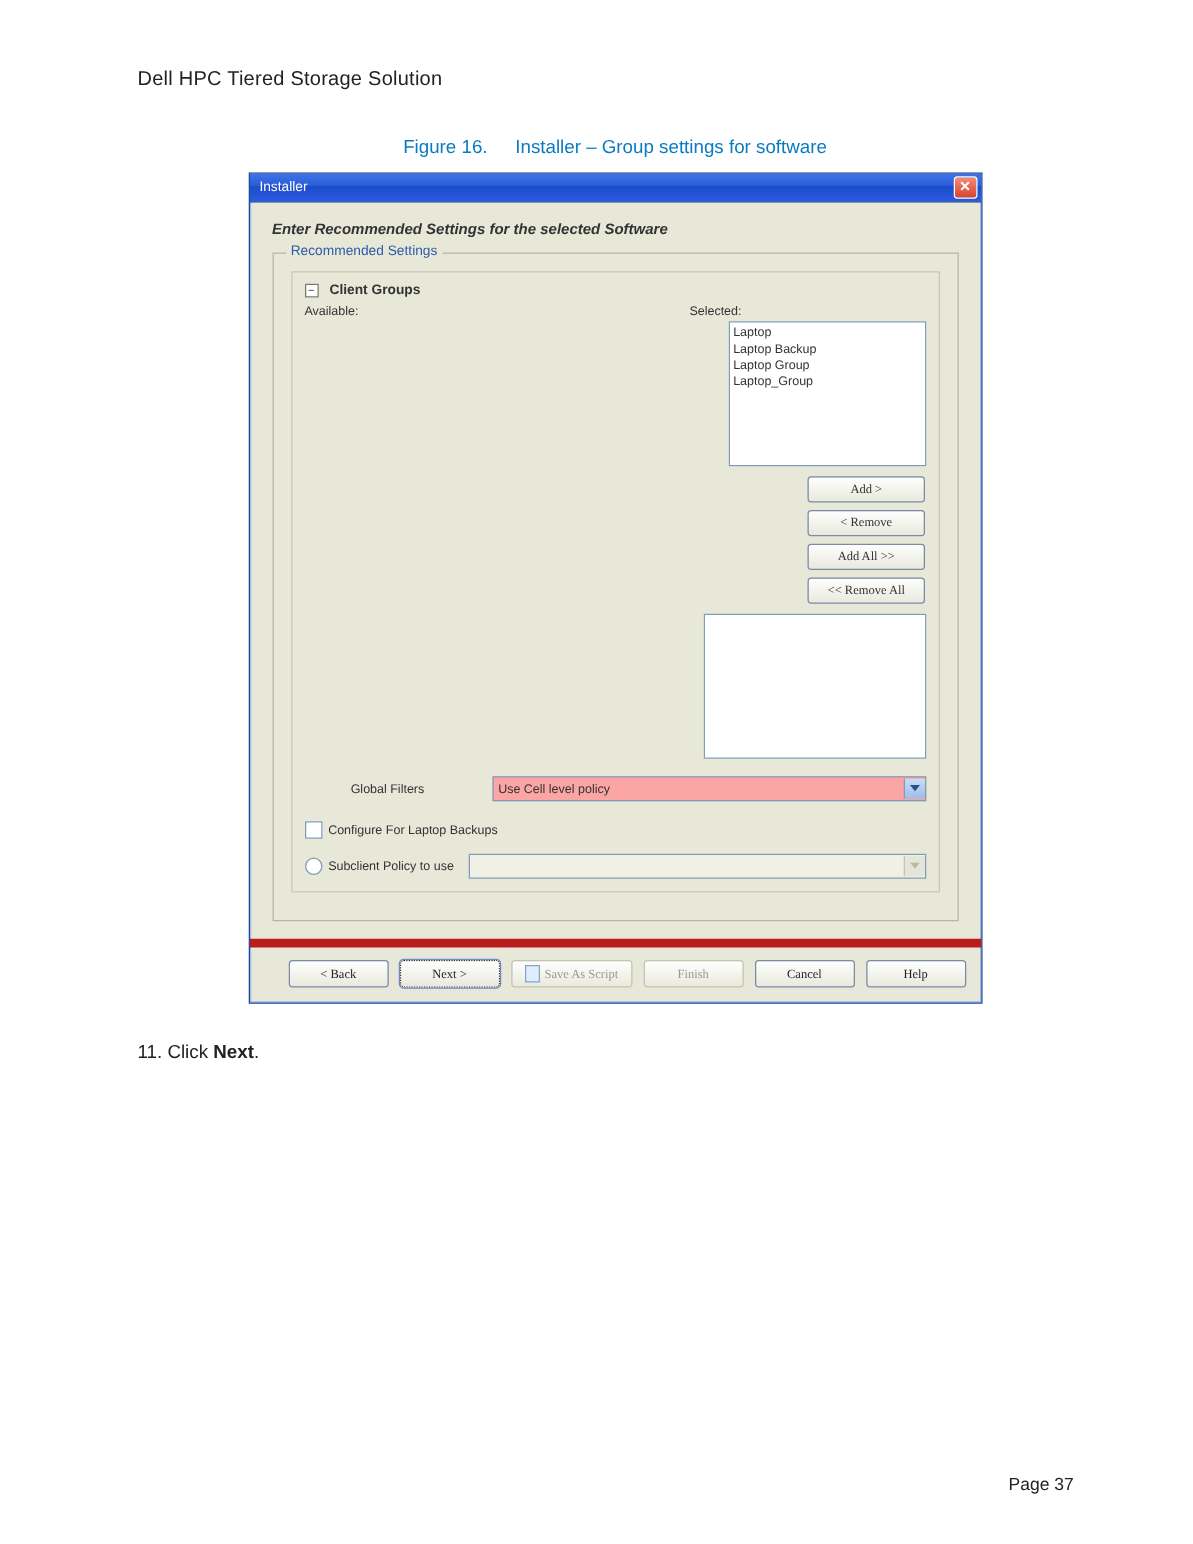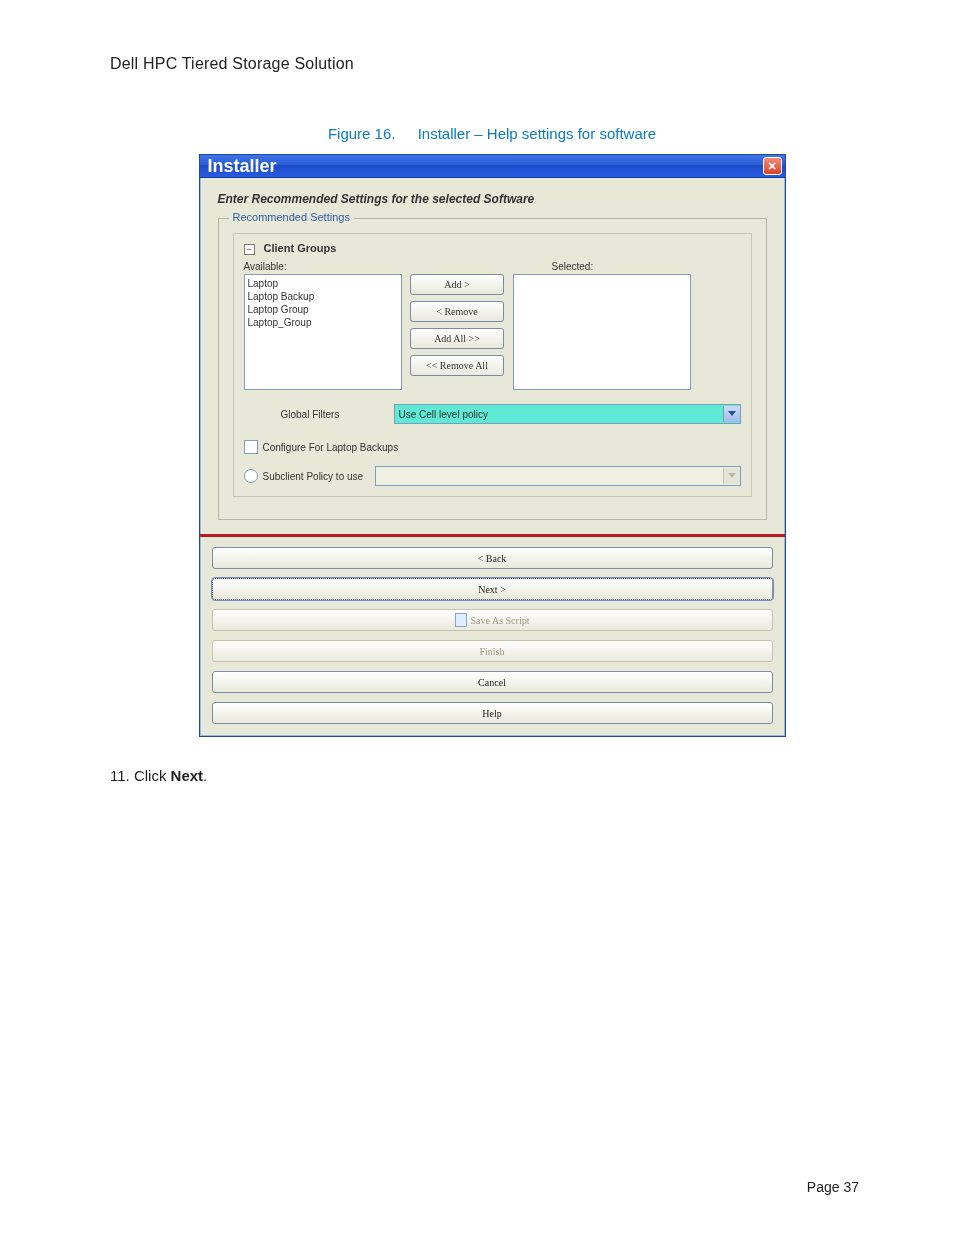--- a/index.html
+++ b/index.html
@@ -1,75 +1,75 @@
 <!DOCTYPE html>
 <html><head>
 <meta charset="utf-8">
 <style>
   html,body{margin:0;padding:0;background:#fff;font-family:"Trebuchet MS","Segoe UI",Tahoma,sans-serif;color:#222;width:954px;}
   .page{padding:55px 80px 40px 110px;box-sizing:border-box;width:954px;min-height:1235px;position:relative;}
-  .doc-title{font-size:16px;font-weight:500;margin-bottom:52px;letter-spacing:.2px;}
+  .doc-title{font-size:16px;font-weight:500;margin-bottom:36px;letter-spacing:.2px;}
   .fig-caption{text-align:center;color:#0a7ac2;font-size:15px;margin-bottom:12px;}
   .fig-caption .num{margin-right:18px;}
   
   .win{width:585px;margin:0 auto 30px auto;border:1px solid #1b4aa0;background:#e8e8d9;box-shadow:0 0 0 1px #9fb7e3 inset;}
   .titlebar{display:flex;align-items:center;justify-content:space-between;height:22px;padding:0 3px 0 8px;
     background:linear-gradient(to bottom,#3f74e6 0%,#2a5cd8 45%,#1c4cc7 46%,#295be2 100%);
     border-bottom:1px solid #123a99;}
-  .titlebar span{color:#fff;font-weight:bold;font-size:18px;font-family:Tahoma,sans-serif;}
+  .titlebar span{color:#fff;font-weight:normal;font-size:11px;font-family:Tahoma,sans-serif;}
   .closebtn{width:17px;height:16px;background:linear-gradient(to bottom,#f28b7a,#d6442b);border:1px solid #fff;border-radius:3px;
     display:flex;align-items:center;justify-content:center;color:#fff;font-weight:bold;font-size:11px;line-height:1;font-family:Tahoma;}
   .win-body{padding:14px 18px 10px 18px;font-family:Tahoma,Arial,sans-serif;font-size:11px;color:#333;}
   .win-heading{font-weight:bold;font-style:italic;font-size:12px;margin-bottom:12px;}
   .fieldset{border:1px solid #b7b79f;padding:10px 14px 22px 14px;position:relative;}
   .fieldset-legend{position:relative;top:-18px;left:-4px;background:#e8e8d9;padding:0 4px;color:#2e5aa8;font-size:11px;display:inline-block;}
   
   .cg{border:1px solid #c7c7b2;background:#e8e8d9;padding:8px 10px 10px 10px;margin-top:-8px;}
   .cg-header{font-weight:bold;font-size:11px;margin-bottom:6px;}
   .cg-header .toggle{display:inline-block;width:9px;height:9px;border:1px solid #7a7a66;margin-right:6px;text-align:center;line-height:8px;font-size:9px;font-weight:normal;background:#fff;}
   .cg-labels{display:flex;font-size:10px;margin-bottom:2px;}
   .cg-labels .l1{width:205px;}
-  .cg-row{display:flex;gap:8px;align-items:flex-start;}
+  .cg-row{display:flex;gap:8px;align-items:flex-end;flex-direction:column;}
   .listbox{width:150px;height:110px;border:1px solid #7f9db9;background:#fff;font-size:10px;padding:2px 3px;line-height:13px;overflow:hidden;}
   .btncol{display:flex;flex-direction:column;gap:6px;width:95px;align-items:center;}
   .xp-btn{width:92px;height:19px;border:1px solid #7a8aa7;border-radius:3px;background:linear-gradient(to bottom,#fefefe,#e9e9dd);font-size:10px;font-family:Tahoma;color:#333;display:flex;align-items:center;justify-content:center;}
   .listbox.sel{width:170px;}
   
   .formrow{display:flex;align-items:center;margin-top:14px;font-size:10px;gap:8px;}
   .formrow .lbl{width:105px;padding-left:37px;}
-  .dropdown{flex:1;height:18px;border:1px solid #7f9db9;background:#5eead4;display:flex;align-items:center;justify-content:space-between;padding:0 0 0 4px;font-size:10px;}
+  .dropdown{flex:1;height:18px;border:1px solid #7f9db9;background:#fca5a5;display:flex;align-items:center;justify-content:space-between;padding:0 0 0 4px;font-size:10px;}
   .dd-arrow{width:16px;height:16px;background:linear-gradient(to bottom,#c9dcf4,#9fbde8);display:flex;align-items:center;justify-content:center;border-left:1px solid #7f9db9;}
   .dd-arrow.disabled{background:#e4e4d8;border-left:1px solid #c4c4b0;}
   .dd-arrow svg{display:block;}
   .chk,.rdo{width:12px;height:12px;border:1px solid #7f9db9;background:#fff;display:inline-block;margin-right:5px;vertical-align:middle;}
   .rdo{border-radius:50%;position:relative;}
   .rdo.on::after{content:"";position:absolute;left:3px;top:3px;width:4px;height:4px;border-radius:50%;background:#4a7a2e;}
   .chk-row,.rdo-row{display:flex;align-items:center;margin-top:16px;font-size:10px;}
   .rdo-row{margin-top:12px;gap:6px;}
   .rdo-row .lbl{width:125px;display:flex;align-items:center;}
   
-  .footer{display:flex;justify-content:flex-end;gap:9px;padding:10px 12px 12px 12px;border-top:3px solid #b91c1c;margin-top:4px;flex-direction:column;}
+  .footer{display:flex;justify-content:flex-end;gap:9px;padding:10px 12px 12px 12px;border-top:7px solid #b91c1c;margin-top:4px;}
   .fbtn{height:20px;padding:0 10px;min-width:58px;border:1px solid #7a8aa7;border-radius:3px;background:linear-gradient(to bottom,#fff,#e9e9dd);font-size:10px;font-family:Tahoma;display:flex;align-items:center;justify-content:center;gap:4px;}
   .fbtn.focused{border:1px dotted #333;outline:1px solid #6e8bc7;}
   .fbtn.disabled{color:#9a9a88;border-color:#c4c4b0;}
   .script-icon{width:10px;height:12px;background:#dfeeff;border:1px solid #8aa4c8;display:inline-block;}
   
   .instr{font-size:15px;margin-top:18px;}
   .instr .bold{font-weight:600;margin-top:18px;}
   .page-num{position:absolute;bottom:40px;right:95px;font-size:14px;}
 </style>
 </head>
 <body>
 <div class="page">
 
 <div class="doc-title">Dell HPC Tiered Storage Solution</div>
 
 <div class="fig-caption">
   <span class="num">Figure 16.</span>
-  <span>Installer – Help settings for software</span>
+  <span>Installer – Group settings for software</span>
 </div>
 
 <div class="win">
   <div class="titlebar">
     <span>Installer</span>
     <div class="closebtn">✕</div>
   </div>
   <div class="win-body">
     <div class="win-heading">Enter Recommended Settings for the selected Software</div>
 

